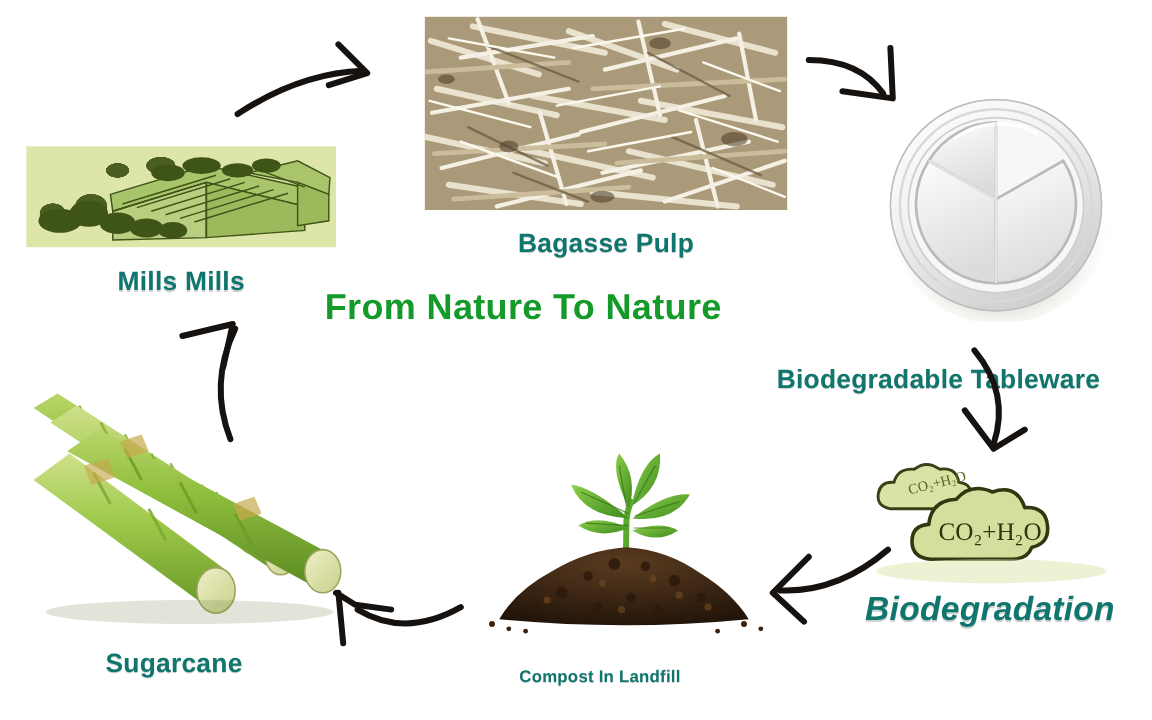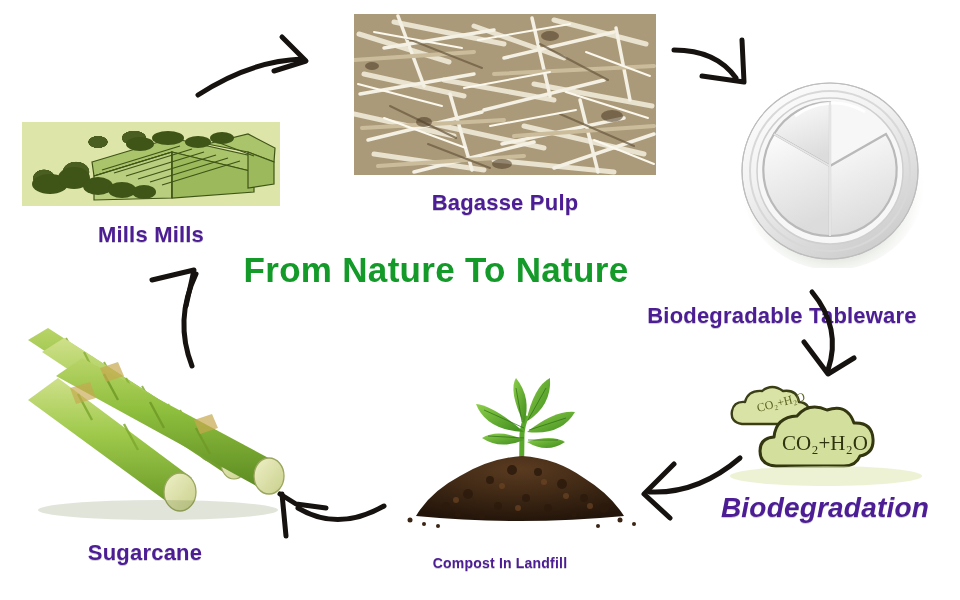--- a/index.html
+++ b/index.html
@@ -4,29 +4,29 @@
 <style>
   html,body{margin:0;padding:0;}
   body{
     width:960px;height:600px;overflow:hidden;background:#ffffff;
     font-family:"Liberation Sans", sans-serif;
     -webkit-font-smoothing:antialiased;
   }
   #stage{position:relative;width:960px;height:600px;background:#fff;}
 
   .label{
-    position:absolute;font-weight:bold;color:#4c1d95;
+    position:absolute;font-weight:bold;color:#0f766e;
     letter-spacing:.2px;white-space:nowrap;text-align:center;
     text-shadow:0 1px 0 rgba(120,120,120,.35);
   }
 
   
   #title{
-    position:absolute;left:0;top:250px;width:960px;text-align:center;
-    font-size:35px;font-weight:bold;color:#139a29;letter-spacing:.3px;
+    position:absolute;left:0;top:240px;width:960px;text-align:center;
+    font-size:30px;font-weight:bold;color:#139a29;letter-spacing:.3px;
   }
   #title-inner{display:inline-block;transform:translateX(-44px);}
 
   
   #mill-box{
     position:absolute;left:22px;top:122px;width:258px;height:84px;
     background:#dde5a8;overflow:hidden;
   }
   #mill-box .veg{
     position:absolute;bottom:14px;left:8px;width:140px;height:36px;

